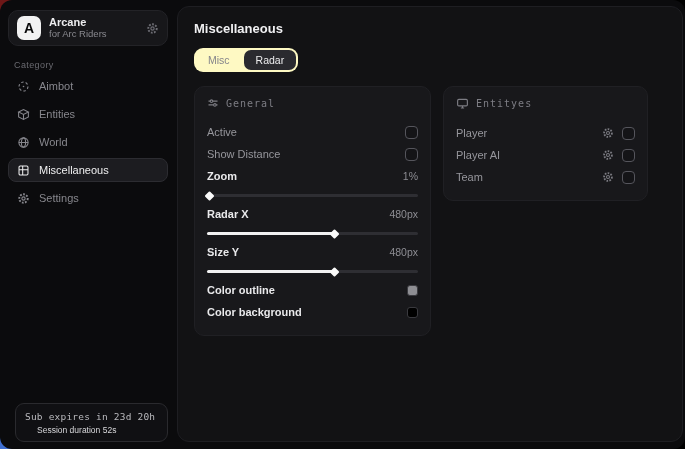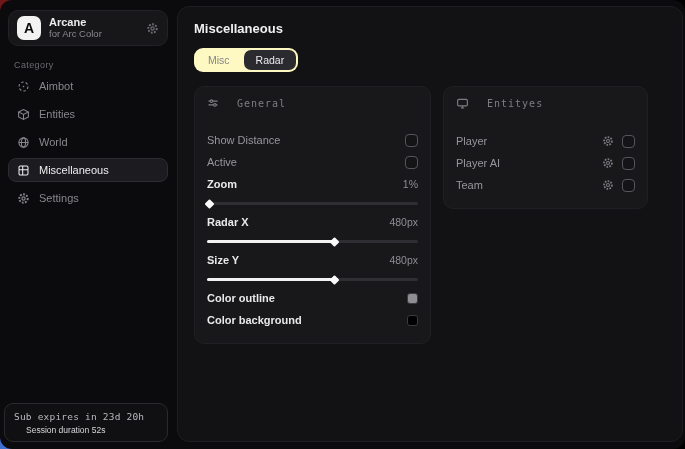--- a/index.html
+++ b/index.html
@@ -21,38 +21,38 @@
   .brand-gear { color:#6d6d74; display:flex; }
 
   .category { color:#6a6a70; font-size:9px; letter-spacing:.4px; margin:14px 0 4px 14px; }
 
   .nav { display:flex; flex-direction:column; gap:4px; padding:0 8px; }
   .nav-item { height:24px; display:flex; align-items:center; gap:9px; padding:0 8px; border-radius:8px;
     color:#87878d; font-size:11px; border:1px solid transparent; cursor:default; }
   .nav-item svg { flex:0 0 13px; }
   .nav-item.selected { background:#1c1c20; border-color:#2c2c31; color:#eeeeef; }
 
-  .sidebar-footer { position:absolute; left:4px; right:8px; bottom:7px; border:1px solid #2a2a2e;
+  .sidebar-footer { position:absolute; left:15px; right:8px; bottom:7px; border:1px solid #2a2a2e;
     border-radius:9px; padding:7px 9px 6px 9px; background:#101013; }
   .sub-expires { font-family:"DejaVu Sans Mono", monospace; font-size:9.5px; color:#b9b9bd; letter-spacing:.2px; }
   .sess-duration { font-size:8.5px; font-weight:normal; color:#d8d8db; margin-top:3px;margin-left:12px; }
 
   
   .main-card { flex:1; margin:6px 2px 7px 1px; background:#121214; border:1px solid #1e1e22;
     border-radius:12px; padding:14px 16px; position:relative; }
   .page-title { color:#f0f0f2; font-size:13px; font-weight:bold; }
   .tabs { display:inline-flex; margin-top:12px; background:#fef9c3; border-radius:9px; padding:2px; gap:2px; }
   .tab { font-size:10.5px; color:#85858b; padding:4px 12px; border-radius:7px; cursor:default; }
   .tab.active { background:#2a2a2f; color:#ececee; }
 
   .panels { display:flex; align-items:flex-start; gap:12px; margin-top:14px; }
   .panel { background:#18181b; border:1px solid #202024; border-radius:10px; padding:10px 12px 12px 12px; }
   .panel-general { width:237px; }
   .panel-entities { width:205px; }
-  .panel-head { display:flex; align-items:center; gap:18px; color:#7d7d84; margin-bottom:20px; }
+  .panel-head { display:flex; align-items:center; gap:7px; color:#7d7d84; margin-bottom:12px; }
   .panel-head-title { font-family:"DejaVu Sans Mono", monospace; font-size:10px; letter-spacing:1px; }
 
   .row { display:flex; align-items:center; justify-content:space-between; min-height:22px; }
   .lbl-dim { color:#96969c; font-size:11px; }
   .lbl-bright { color:#e9e9eb; font-size:11px; font-weight:bold; }
   .val { color:#8d8d93; font-size:10.5px; }
 
   .checkbox { width:13px; height:13px; border:1.5px solid #55555c; border-radius:4px; background:#141417; }
 
   .slider { position:relative; height:3px; background:#2e2e33; border-radius:2px; margin:7px 0 6px 0; }
@@ -73,21 +73,21 @@
 <div class="bg-red"></div>
 <div class="bg-blue"></div>
 
 <div class="window">
 
   <aside class="sidebar">
     <div class="brand-card">
       <div class="logo">A</div>
       <div class="brand-text">
         <div class="brand-title">Arcane</div>
-        <div class="brand-sub">for Arc Color</div>
+        <div class="brand-sub">for Arc Riders</div>
       </div>
       <span class="brand-gear">
         <svg width="13" height="13" viewBox="0 0 16 16" fill="none" stroke="currentColor">
           <circle cx="8" cy="8" r="5.2" stroke-width="2.4" stroke-dasharray="2.2 1.7"></circle>
           <circle cx="8" cy="8" r="2" stroke-width="1.4"></circle>
         </svg>
       </span>
     </div>
 
     <div class="category">Category</div>
@@ -164,26 +164,26 @@
             <svg width="12" height="12" viewBox="0 0 16 16" fill="none" stroke="currentColor" stroke-width="1.4">
               <path d="M2 5.5 H14 M2 10.5 H14"></path>
                 <circle cx="6" cy="5.5" r="1.7" fill="#18181b"></circle>
                 <circle cx="10.5" cy="10.5" r="1.7" fill="#18181b"></circle>
             </svg>
           </span>
           <span class="panel-head-title">General</span>
         </div>
 
         <div class="row">
+          <span class="lbl-dim">Active</span>
+          <span class="checkbox"></span>
+        </div>
+
+        <div class="row">
           <span class="lbl-dim">Show Distance</span>
-          <span class="checkbox"></span>
-        </div>
-
-        <div class="row">
-          <span class="lbl-dim">Active</span>
           <span class="checkbox"></span>
         </div>
 
         <div class="row">
           <span class="lbl-bright">Zoom</span>
           <span class="val">1%</span>
         </div>
         <div class="slider">
           <div class="slider-fill" style="width: 1%;">
             <div class="slider-thumb"></div>

